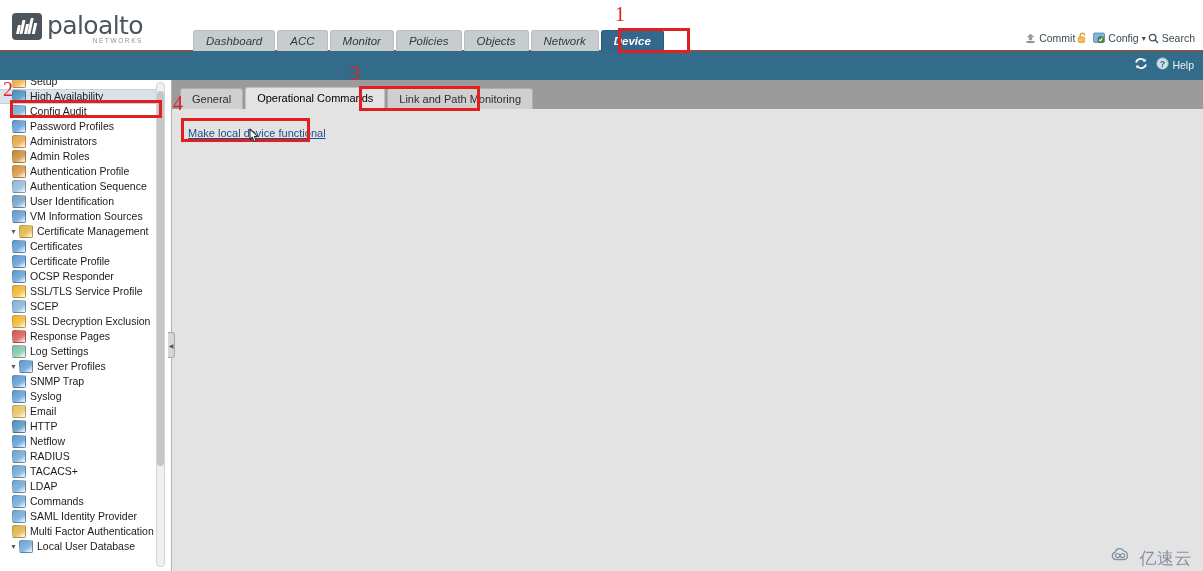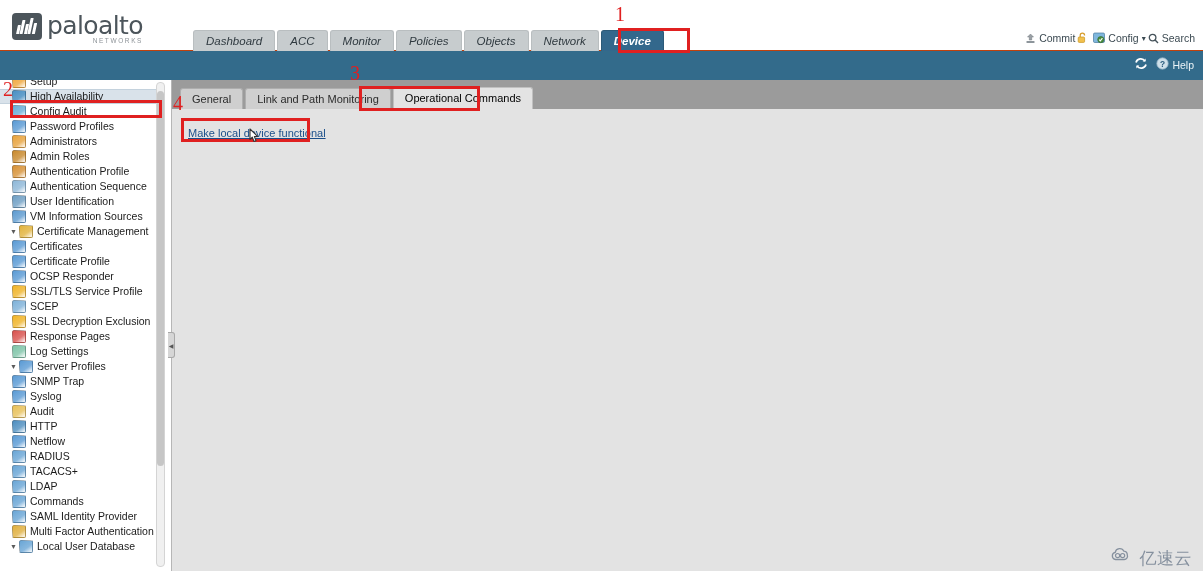--- a/index.html
+++ b/index.html
@@ -509,21 +509,21 @@
       <div class="side-item lvl1">
         <span class="side-icon" style="background: linear-gradient(145deg, rgb(91, 155, 213) 0%, rgba(91, 155, 213, 0.8) 60%, rgba(255, 255, 255, 0.333) 100%); border: 1px solid rgba(0, 0, 0, 0.22); box-sizing: border-box;"></span>
         <span class="lbl">SNMP Trap</span>
       </div>
       <div class="side-item lvl1">
         <span class="side-icon" style="background: linear-gradient(145deg, rgb(91, 155, 213) 0%, rgba(91, 155, 213, 0.8) 60%, rgba(255, 255, 255, 0.333) 100%); border: 1px solid rgba(0, 0, 0, 0.22); box-sizing: border-box;"></span>
         <span class="lbl">Syslog</span>
       </div>
       <div class="side-item lvl1">
         <span class="side-icon" style="background: linear-gradient(145deg, rgb(232, 193, 90) 0%, rgba(232, 193, 90, 0.8) 60%, rgba(255, 255, 255, 0.333) 100%); border: 1px solid rgba(0, 0, 0, 0.22); box-sizing: border-box;"></span>
-        <span class="lbl">Audit</span>
+        <span class="lbl">Email</span>
       </div>
       <div class="side-item lvl1">
         <span class="side-icon" style="background: linear-gradient(145deg, rgb(79, 143, 192) 0%, rgba(79, 143, 192, 0.8) 60%, rgba(255, 255, 255, 0.333) 100%); border: 1px solid rgba(0, 0, 0, 0.22); box-sizing: border-box;"></span>
         <span class="lbl">HTTP</span>
       </div>
       <div class="side-item lvl1">
         <span class="side-icon" style="background: linear-gradient(145deg, rgb(91, 155, 213) 0%, rgba(91, 155, 213, 0.8) 60%, rgba(255, 255, 255, 0.333) 100%); border: 1px solid rgba(0, 0, 0, 0.22); box-sizing: border-box;"></span>
         <span class="lbl">Netflow</span>
       </div>
       <div class="side-item lvl1">
@@ -558,22 +558,22 @@
     </div>
   <div id="side-scroll-track">
     <div id="side-scroll-thumb"></div>
   </div>
 </div>
 <div id="sidebar-collapse">◀</div>
 
 <div id="content">
   <div id="content-tabbar">
       <div class="ctab">General</div>
+      <div class="ctab active">Operational Commands</div>
       <div class="ctab">Link and Path Monitoring</div>
-      <div class="ctab active">Operational Commands</div>
     </div>
   <div id="content-body">
     <a id="op-link" href="#">Make local device functional</a>
   </div>
 </div>
 
 <div class="anno-box" style="left:618px; top:28px;  width:72px;  height:25px;"></div>
 <div class="anno-num" style="left:615px; top:4px;">1</div>
 
 <div class="anno-box" style="left:10px; top:100px; width:152px; height:18px;"></div>

